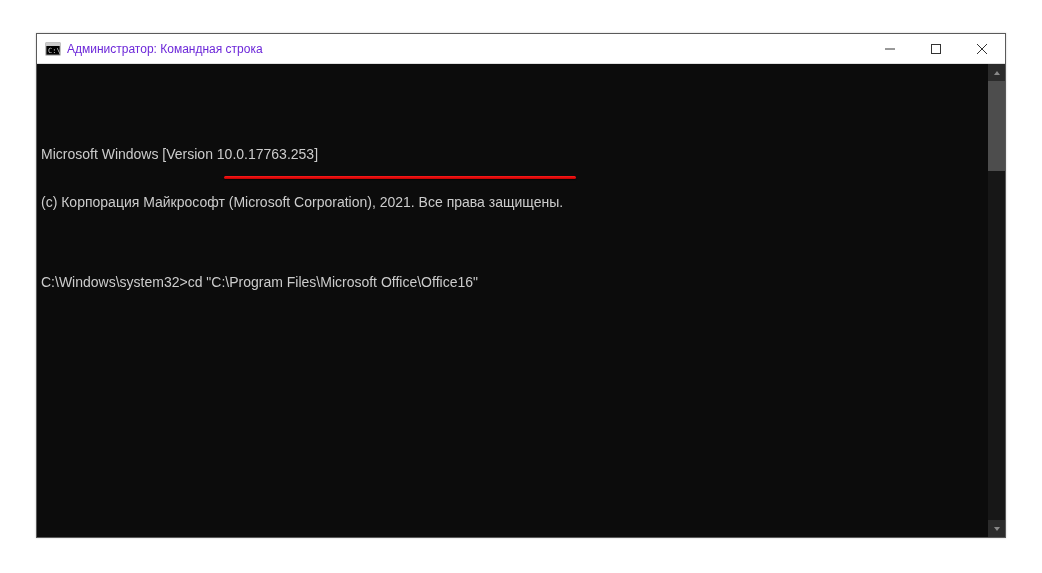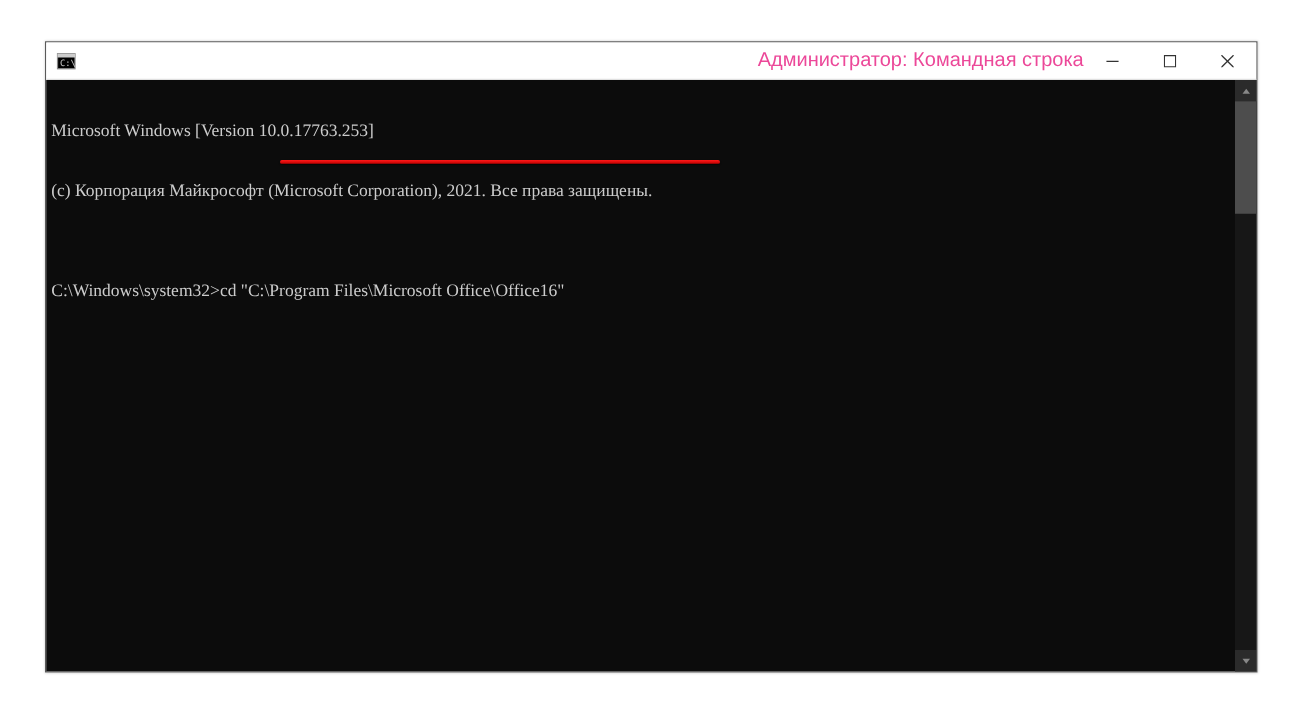--- a/index.html
+++ b/index.html
@@ -42,26 +42,25 @@
       margin-right: 6px;
       display: flex;
       align-items: center;
       justify-content: center;
     }
     .titlebar-icon svg {
       width: 16px;
       height: 16px;
     }
     .titlebar-text {
-      font-size: 16px;
-      color: #ec4899;
+      font-size: 12px;
+      color: #6d28d9;
       flex: 1;
       white-space: nowrap;
       overflow: hidden;
-      text-align: right;
     }
     .window-controls {
       display: flex;
       height: 100%;
     }
     .window-control {
       width: 46px;
       height: 100%;
       display: flex;
       align-items: center;
@@ -71,27 +70,28 @@
     }
     .console-body {
       flex: 1;
       background: #0c0c0c;
       position: relative;
       display: flex;
     }
     .console-content {
       flex: 1;
       padding: 2px 4px;
-      font-family: Liberation Serif, serif;
+      font-family: Liberation Sans, sans-serif;
       font-size: 14px;
       line-height: 16px;
       color: #cccccc;
       white-space: pre;
       overflow: hidden;
       position: relative;
+      margin-top: 48px;
     }
     .console-line {
       display: block;
     }
     .underline-annotation {
       position: absolute;
       height: 3px;
       background: linear-gradient(to bottom, #ff1a1a 0%, #c00000 100%);
       border-radius: 2px;
       box-shadow: 0 1px 1px rgba(0,0,0,0.5);

